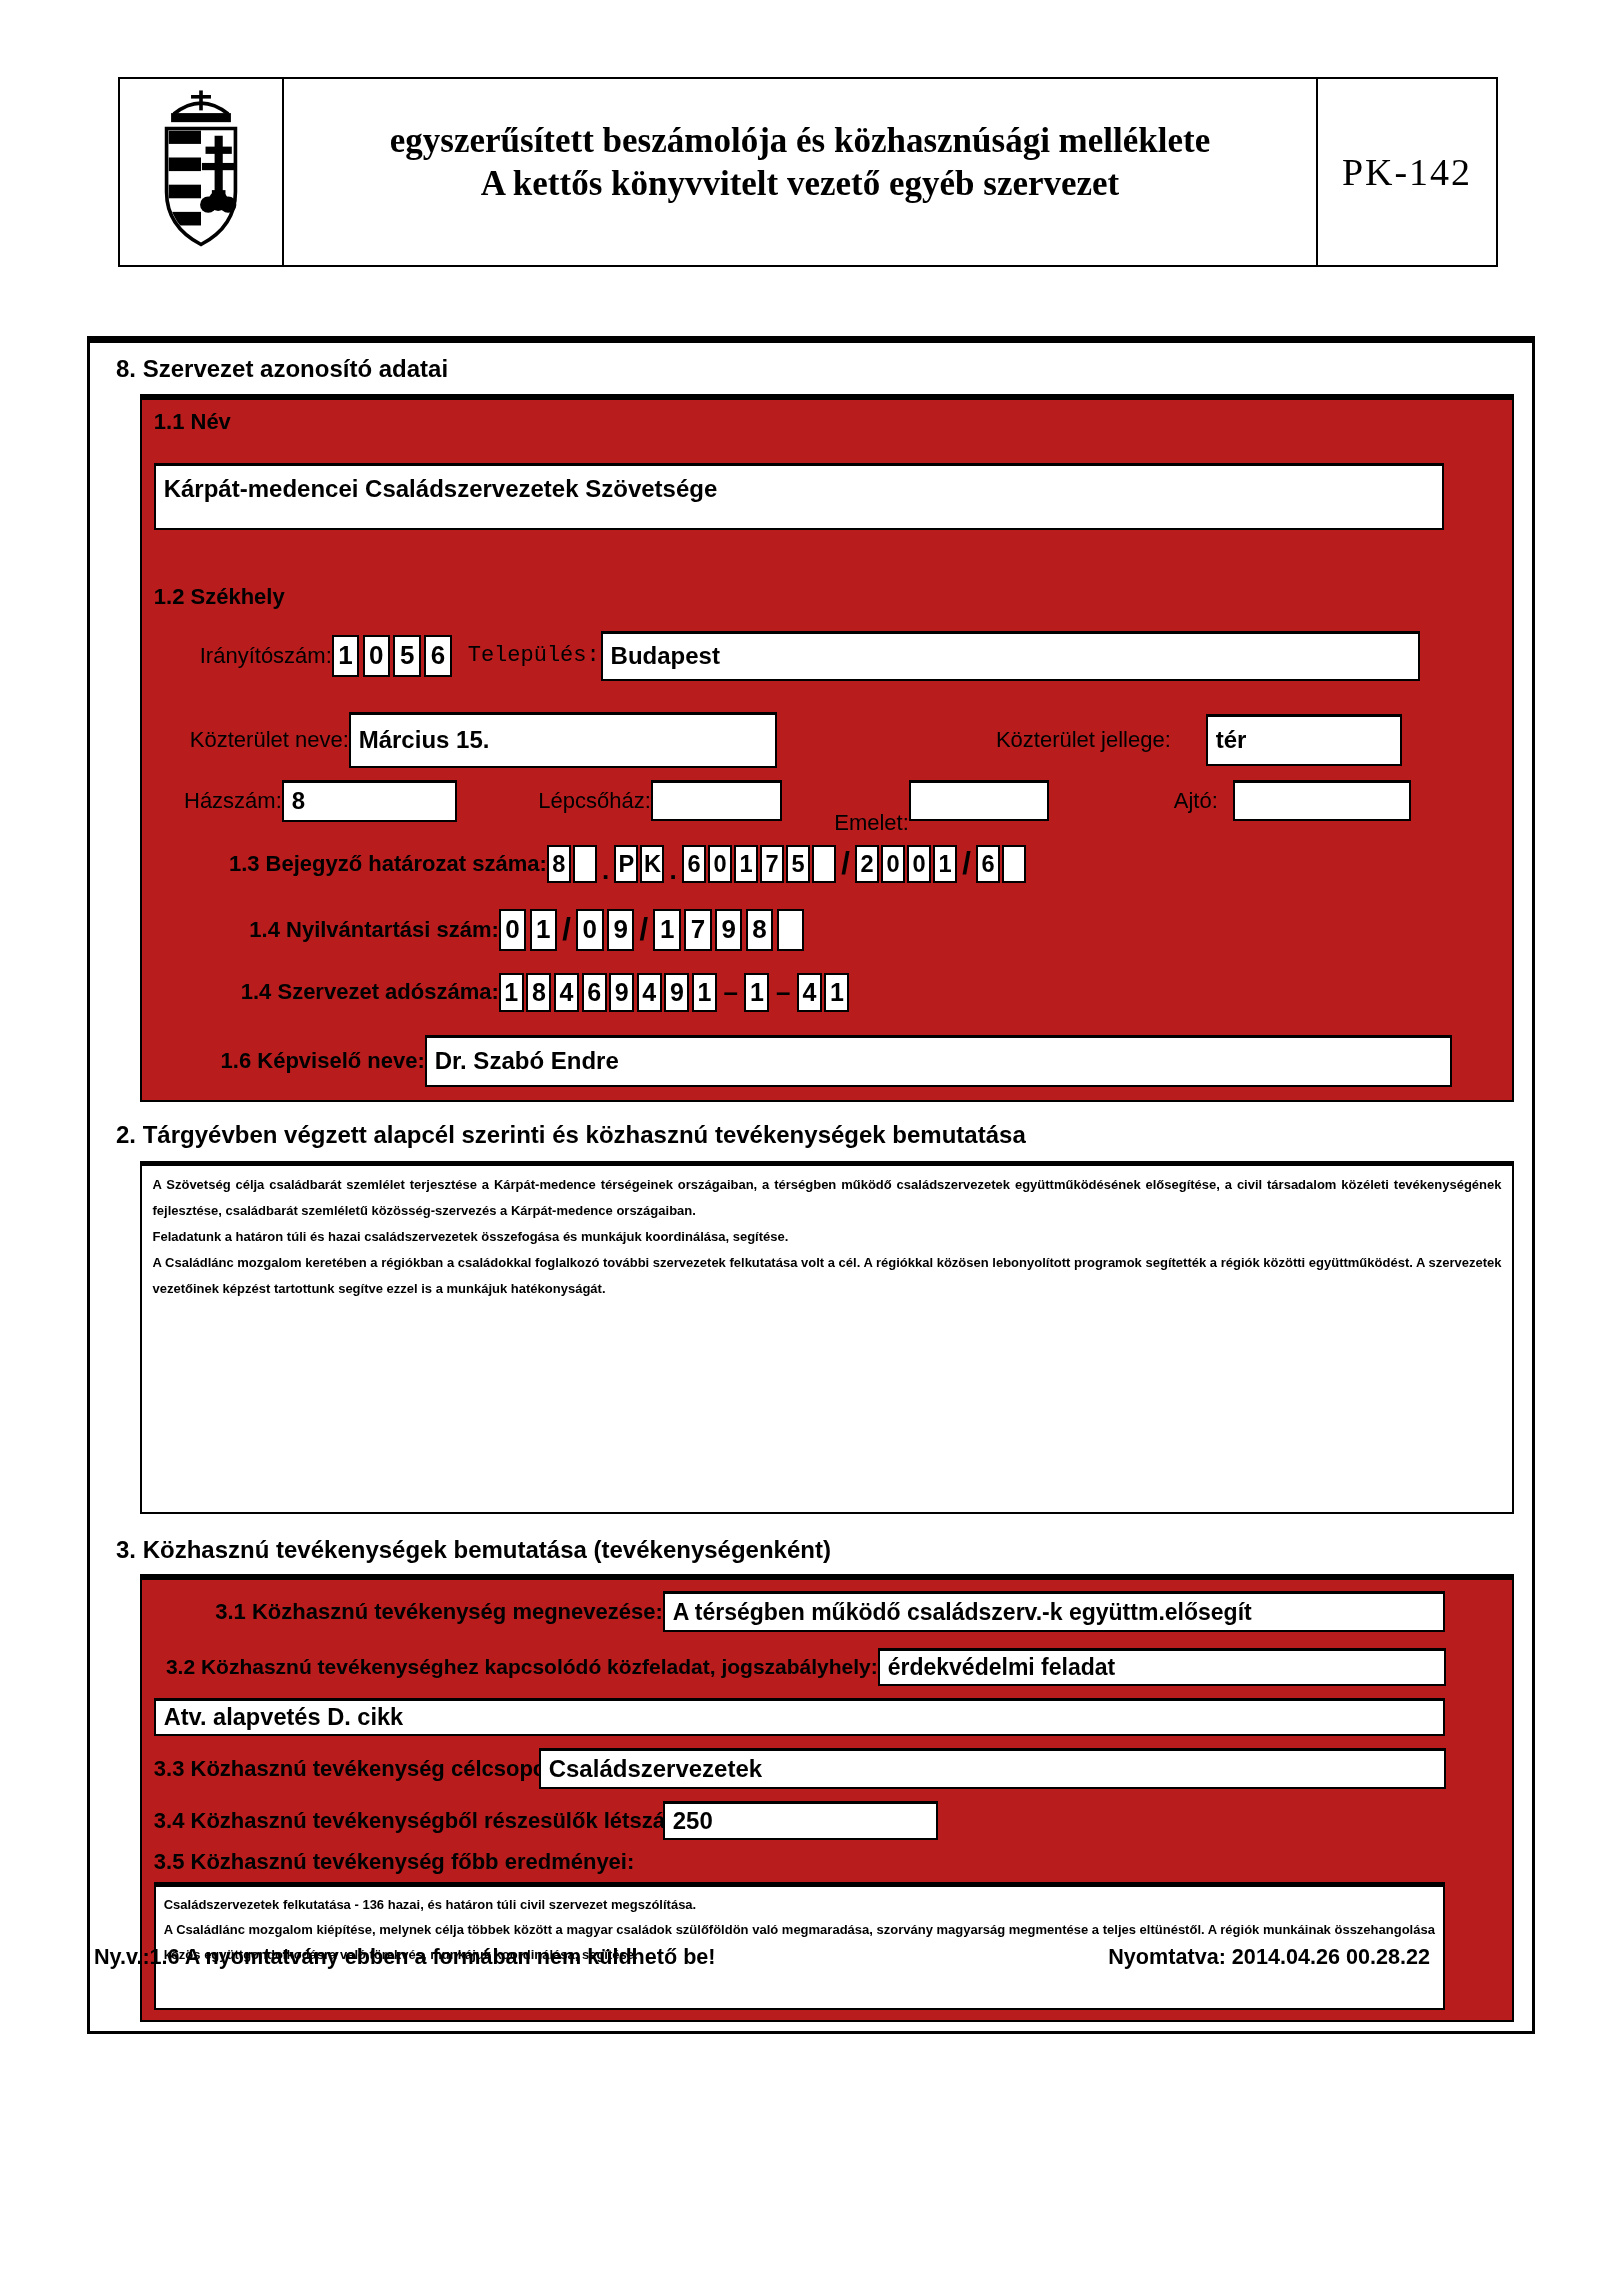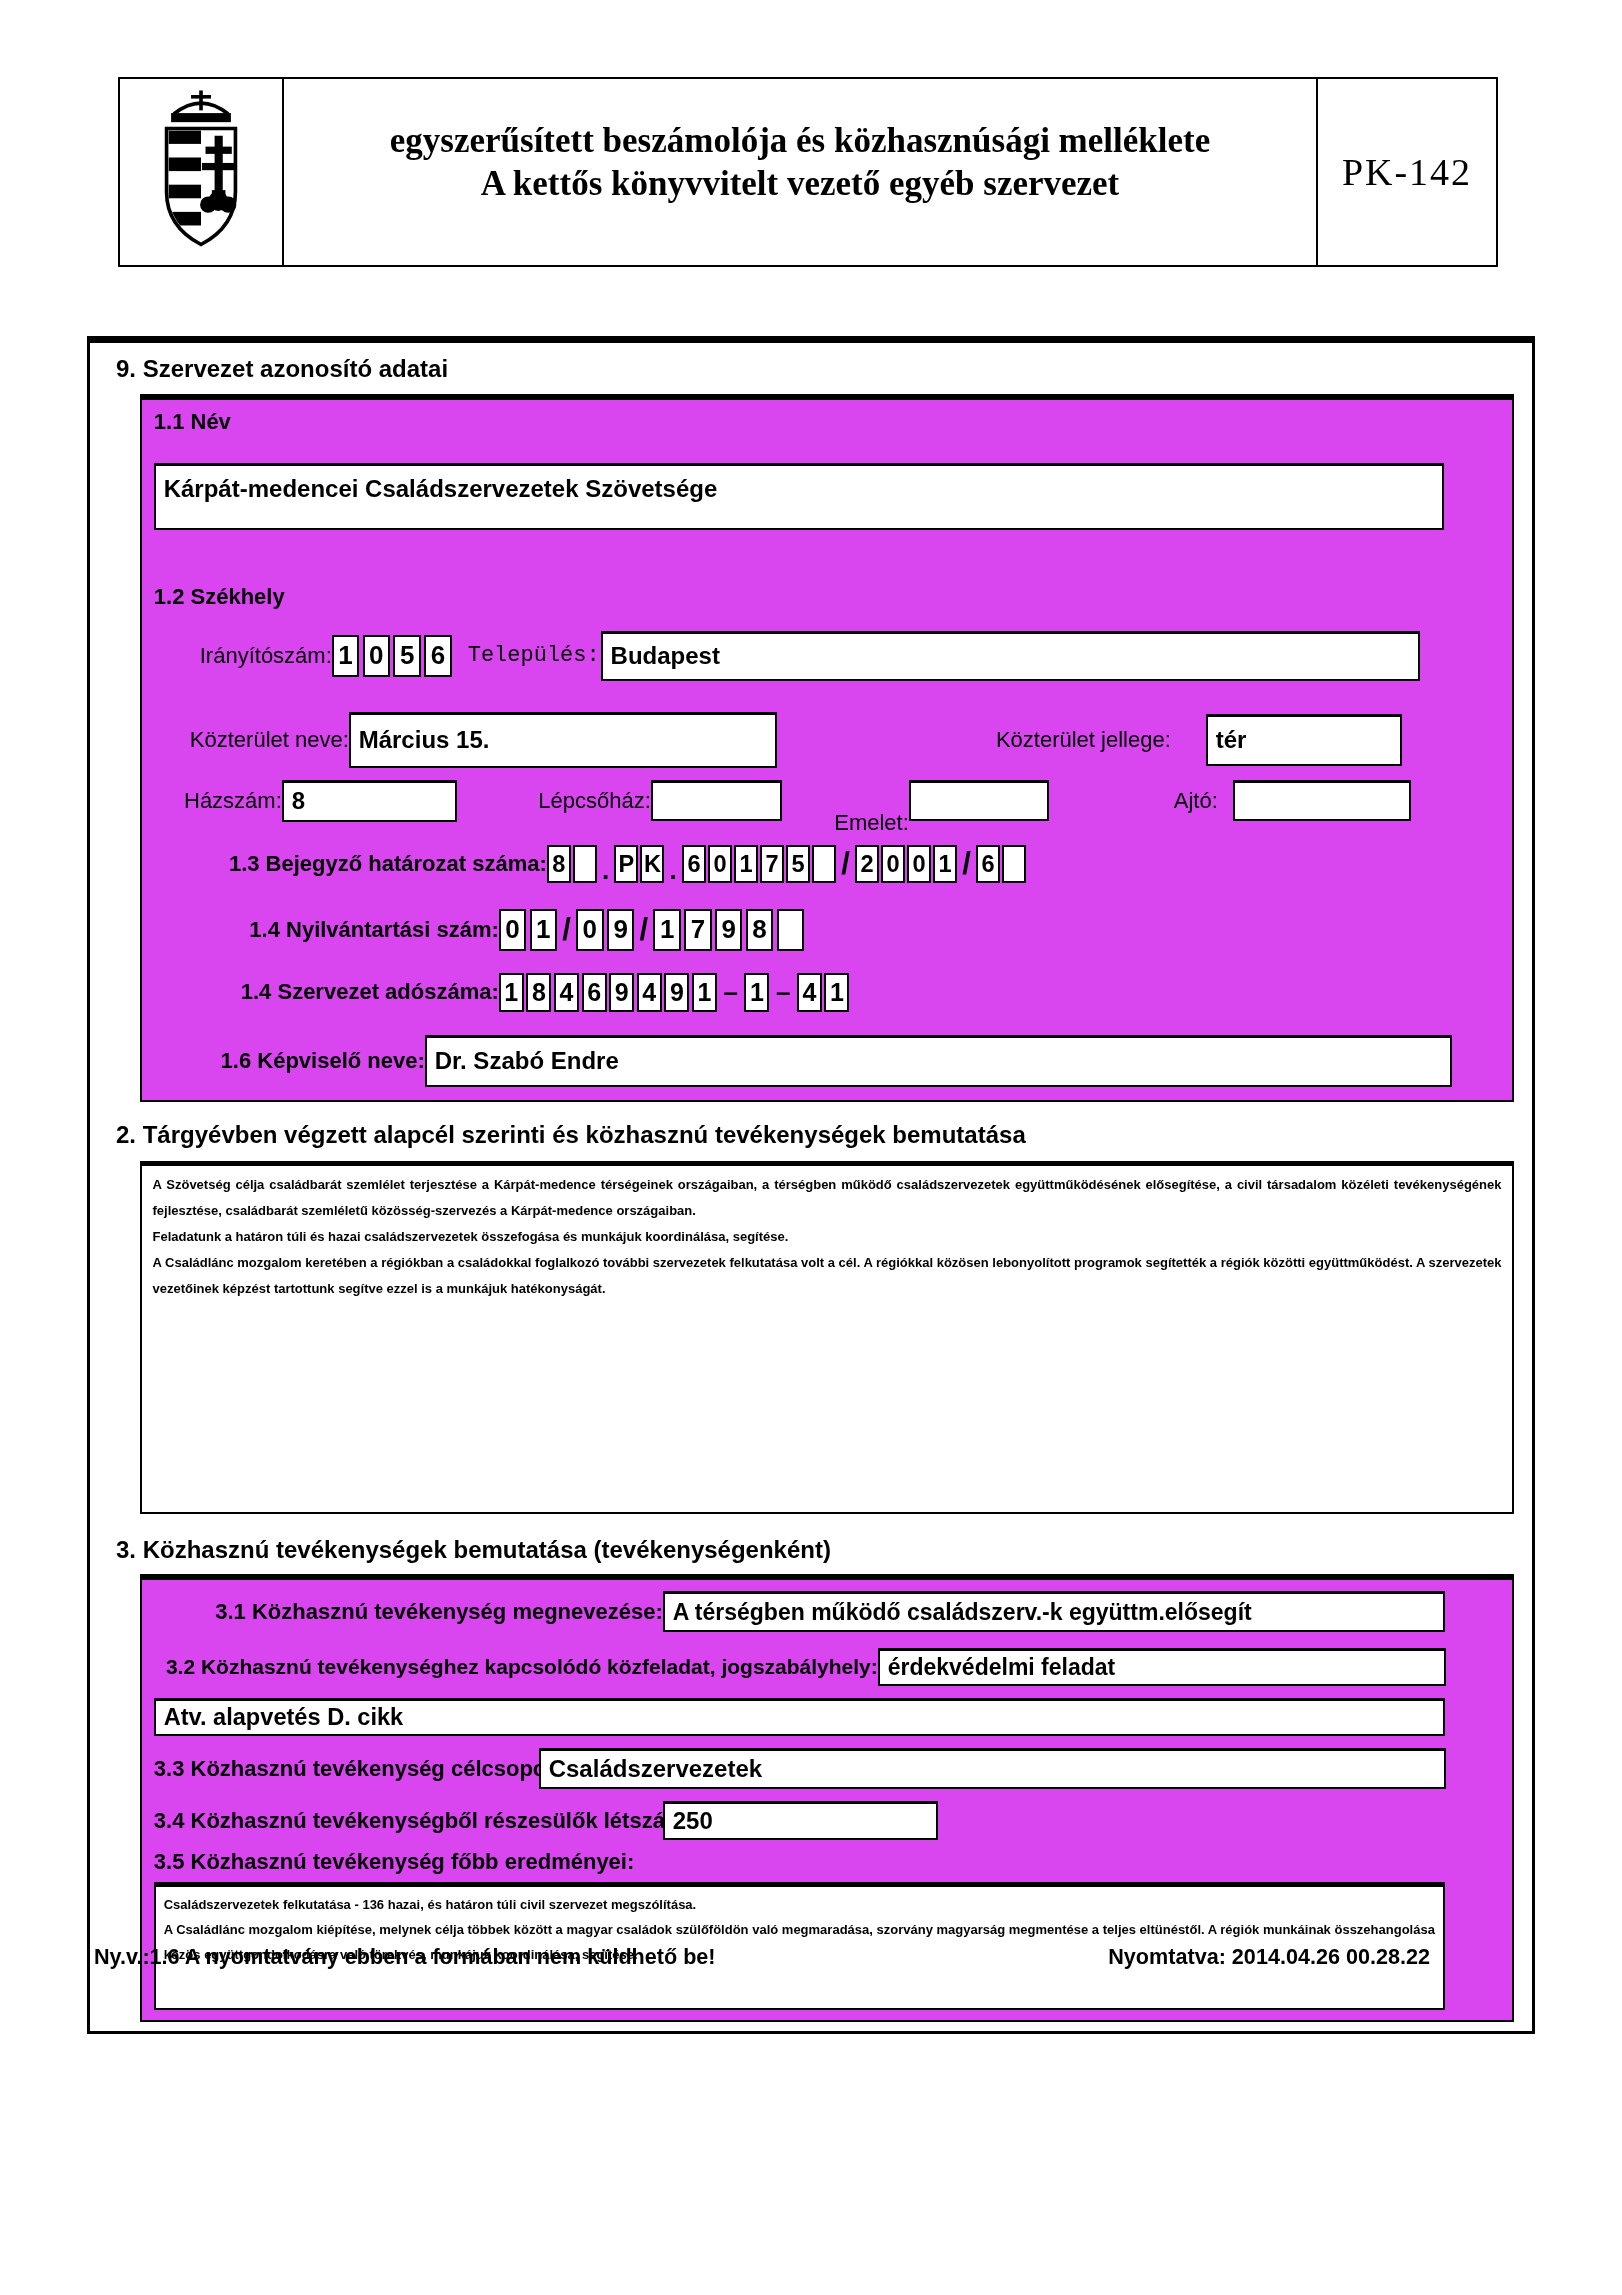--- a/index.html
+++ b/index.html
@@ -26,21 +26,21 @@
   .main {
     position:absolute; left:87px; top:336px; width:1448px; box-sizing:border-box;
     border:3.9px solid #000; border-top:7.2px solid #000; background:#fff; padding-bottom:9.2px;
   }
   .sec-heading { font-size:24px; font-weight:bold; margin:10.5px 0 0 26px; line-height:30px; }
   .sec-heading.h2 { margin-top:18.3px; }
   .sec-heading.h3 { margin-top:21px; }
 
   .boxA, .boxC {
     margin:10.5px 0 0 50px; width:1374px; box-sizing:border-box;
-    border:2.6px solid #000; border-top:6.5px solid #000; background:#d946ef;
+    border:2.6px solid #000; border-top:6.5px solid #000; background:#b91c1c;
   }
   .boxA { padding:9.2px 11.8px 11.8px 11.8px; }
   .boxC { margin-top:9.2px; padding:10.5px 11.8px 10.5px 11.8px; }
 
   .lbl  { font-size:22px; }
   .blbl { font-size:22px; font-weight:bold; }
   .blbl.sm { font-size:21px; }
   .row { display:flex; align-items:center; }
   .nowrap { white-space:nowrap;text-align:right; }
 
@@ -109,21 +109,21 @@
   </div>
   <div class="title-cell">
     <span>egyszerűsített beszámolója és közhasznúsági melléklete</span>
     <span>A kettős könyvvitelt vezető egyéb szervezet</span>
   </div>
   <div class="pk-cell">PK-142</div>
 </div>
 
 <div class="main">
 
-  <div class="sec-heading">9. Szervezet azonosító adatai</div>
+  <div class="sec-heading">8. Szervezet azonosító adatai</div>
 
   <div class="boxA">
     <div class="blbl">1.1 Név</div>
     <div class="field name-field">Kárpát-medencei Családszervezetek Szövetsége</div>
 
     <div class="blbl" style="margin-top:54px;">1.2 Székhely</div>
 
     <div class="row" style="margin-top:19.6px; height:52px;">
       <span class="lbl nowrap" style="width:178px;">Irányítószám:</span>
       <div class="cellgroup">

